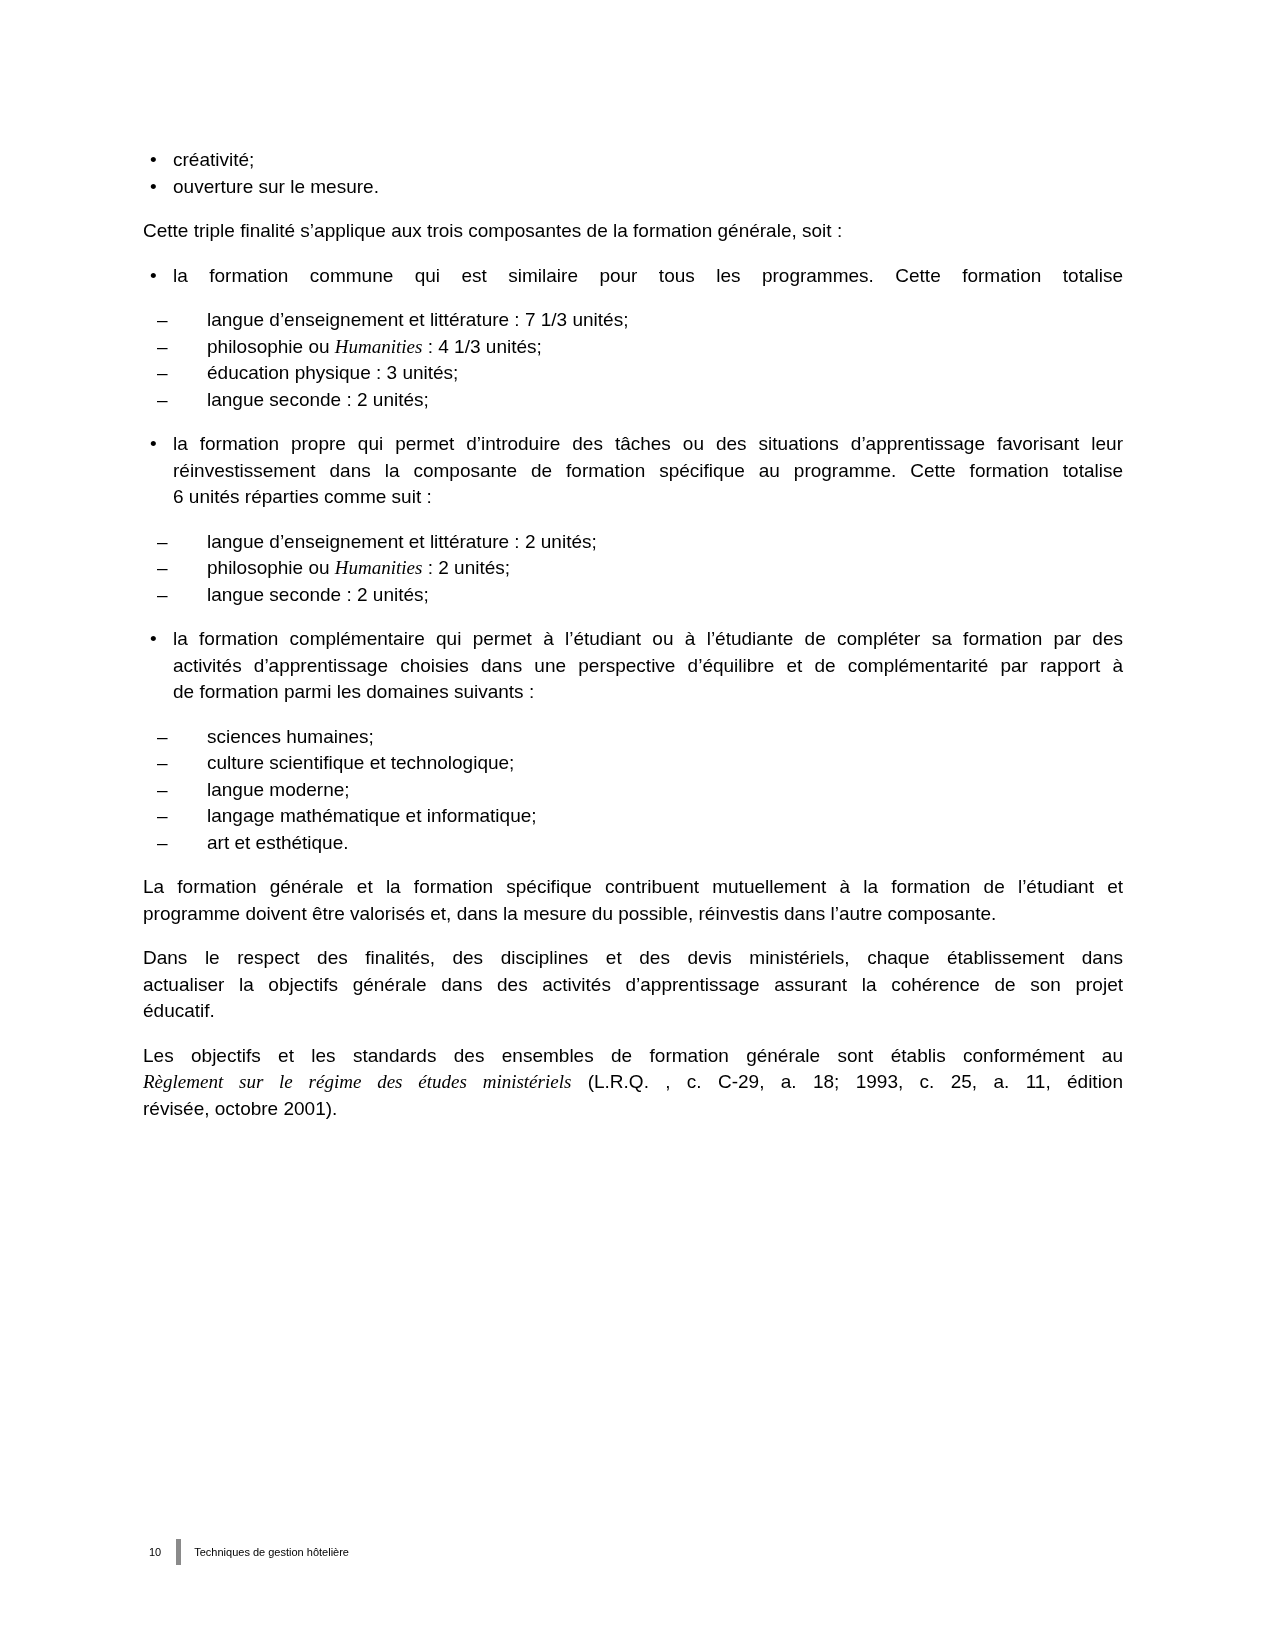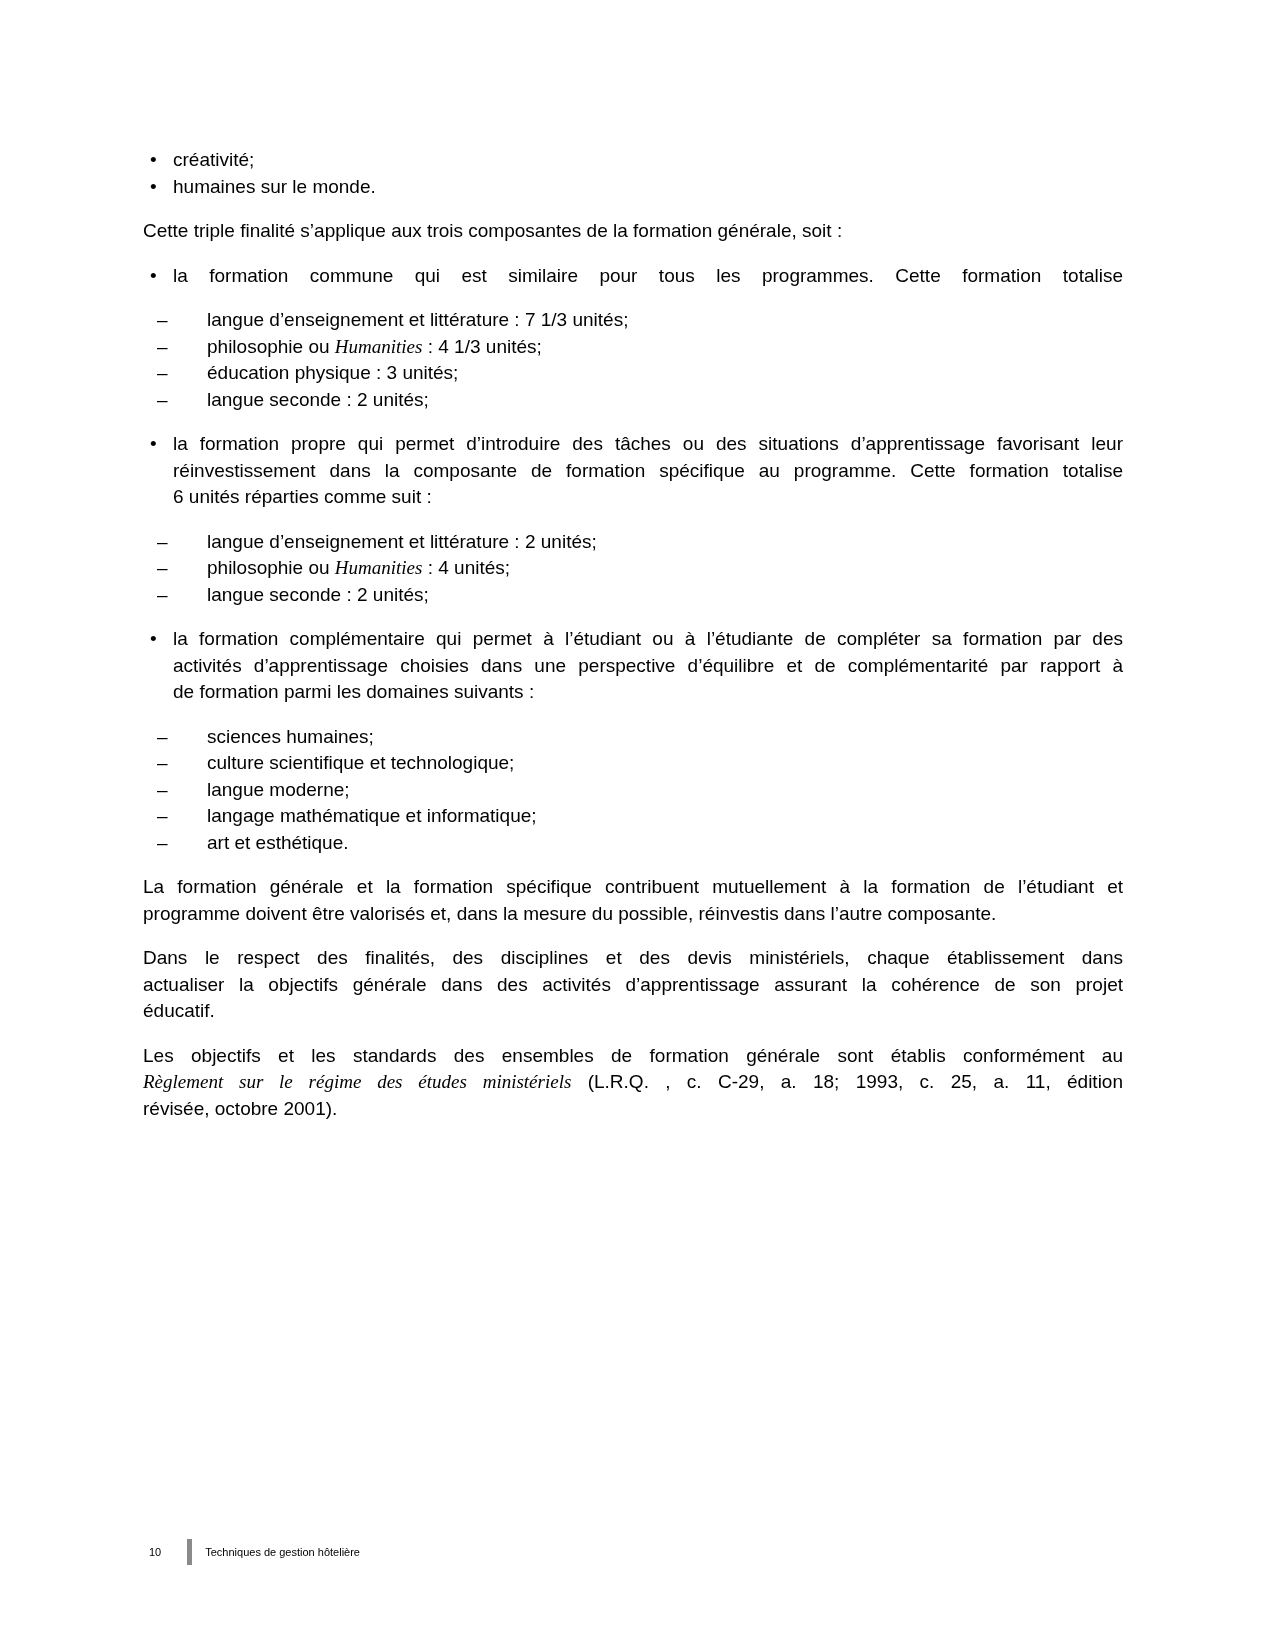--- a/index.html
+++ b/index.html
@@ -42,38 +42,38 @@
   .it { font-style: italic; font-family: Liberation Serif, serif; }
 
   .footer {
     position: absolute;
     left: 149px; top: 1538px;
     height: 28px;
     display: flex; align-items: center;
     font-size: 11px;
     color: #000000;
   }
-  .footer .fnum { margin-right: 26px; }
+  .footer .fnum { margin-right: 15px; }
   .footer .fbar { width: 5px; height: 26px; background: #8a8a8a; margin-right: 13px; }
 </style>
 </head>
 <body>
 
 <div class="page" style="background: rgb(255, 255, 255); color: rgb(0, 0, 0);">
 
   <div class="content">
 
     <div class="block">
       <div class="bullet-item">
         <span class="marker">•</span>
         <span>créativité;</span>
       </div>
       <div class="bullet-item">
         <span class="marker">•</span>
-        <span>humaines sur le monde.</span>
+        <span>ouverture sur le mesure.</span>
       </div>
     </div>
 
     <div class="block">
       <div>Cette triple finalité s’applique aux trois composantes de la formation générale, soit :</div>
     </div>
 
     <div class="block bullet-para">
       <span class="marker">•</span>
       <div>
@@ -109,21 +109,21 @@
       </div>
     </div>
 
     <div class="block">
       <div class="dash-item">
         <span class="marker">–</span>
         <span>langue d’enseignement et littérature : 2 unités;</span>
       </div>
       <div class="dash-item">
         <span class="marker">–</span>
-        <span><span>philosophie ou </span><span class="it">Humanities</span><span> : 4 unités;</span></span>
+        <span><span>philosophie ou </span><span class="it">Humanities</span><span> : 2 unités;</span></span>
       </div>
       <div class="dash-item">
         <span class="marker">–</span>
         <span>langue seconde : 2 unités;</span>
       </div>
     </div>
 
     <div class="block bullet-para">
       <span class="marker">•</span>
       <div>

